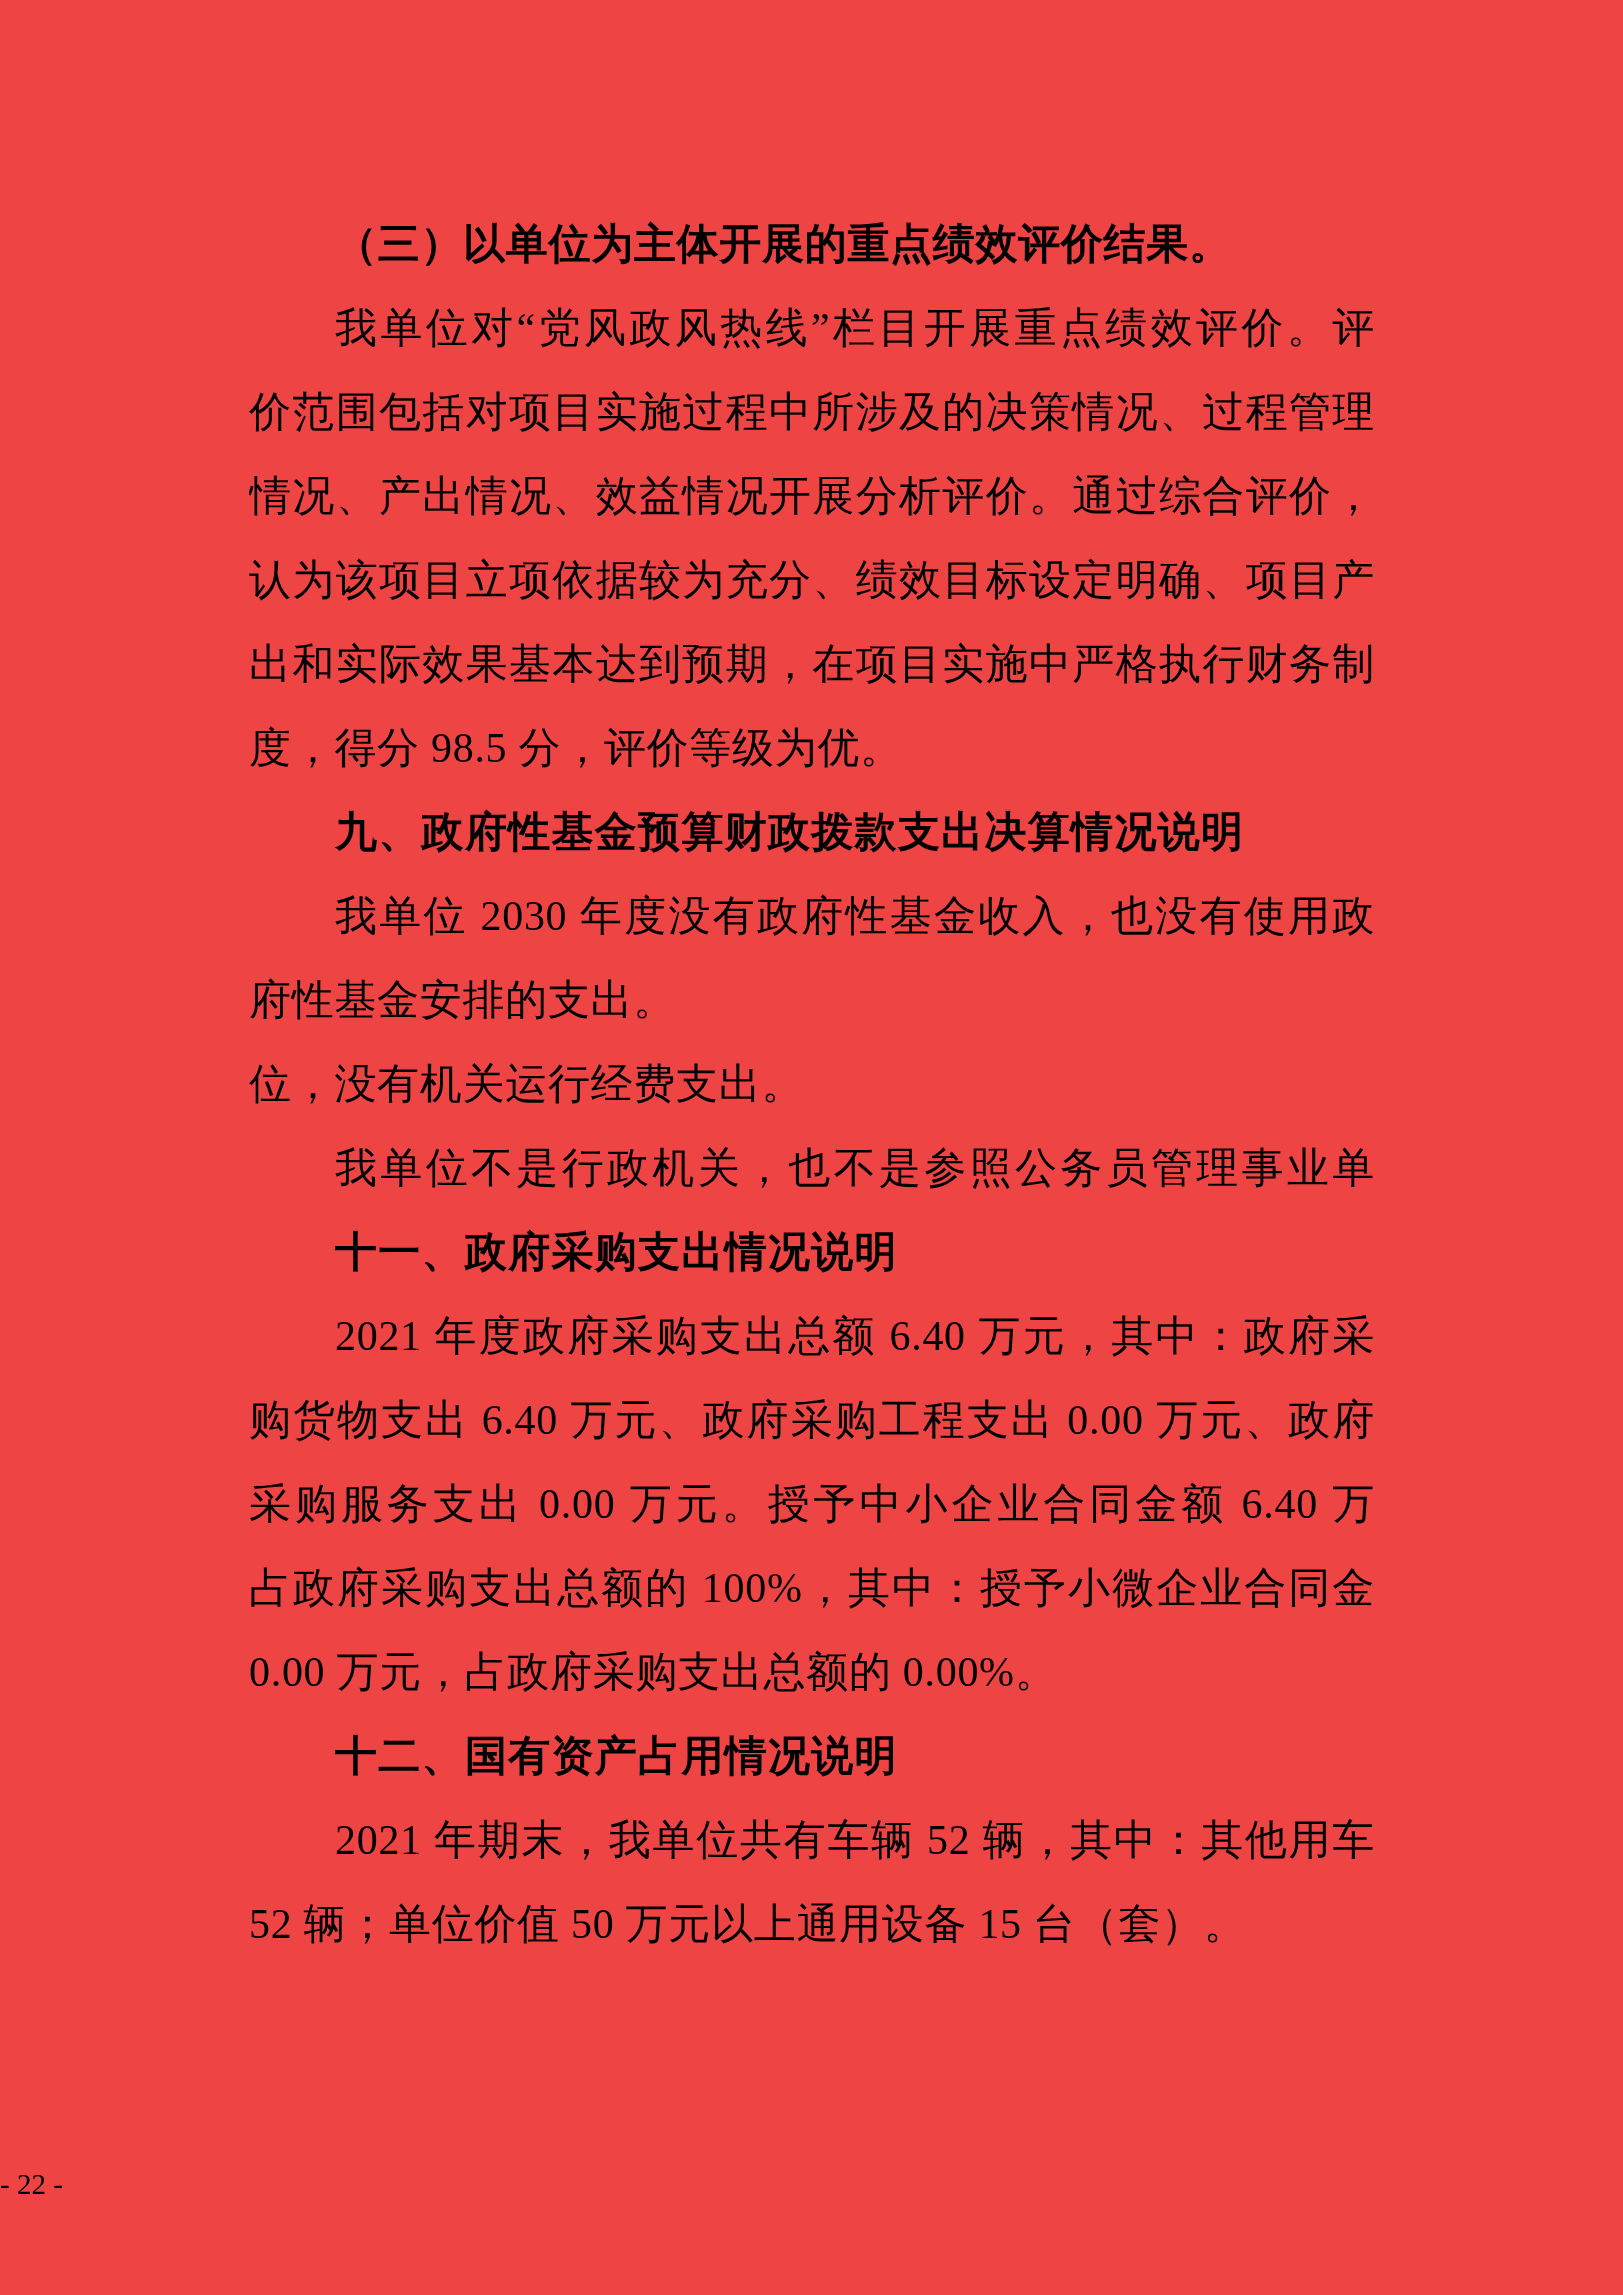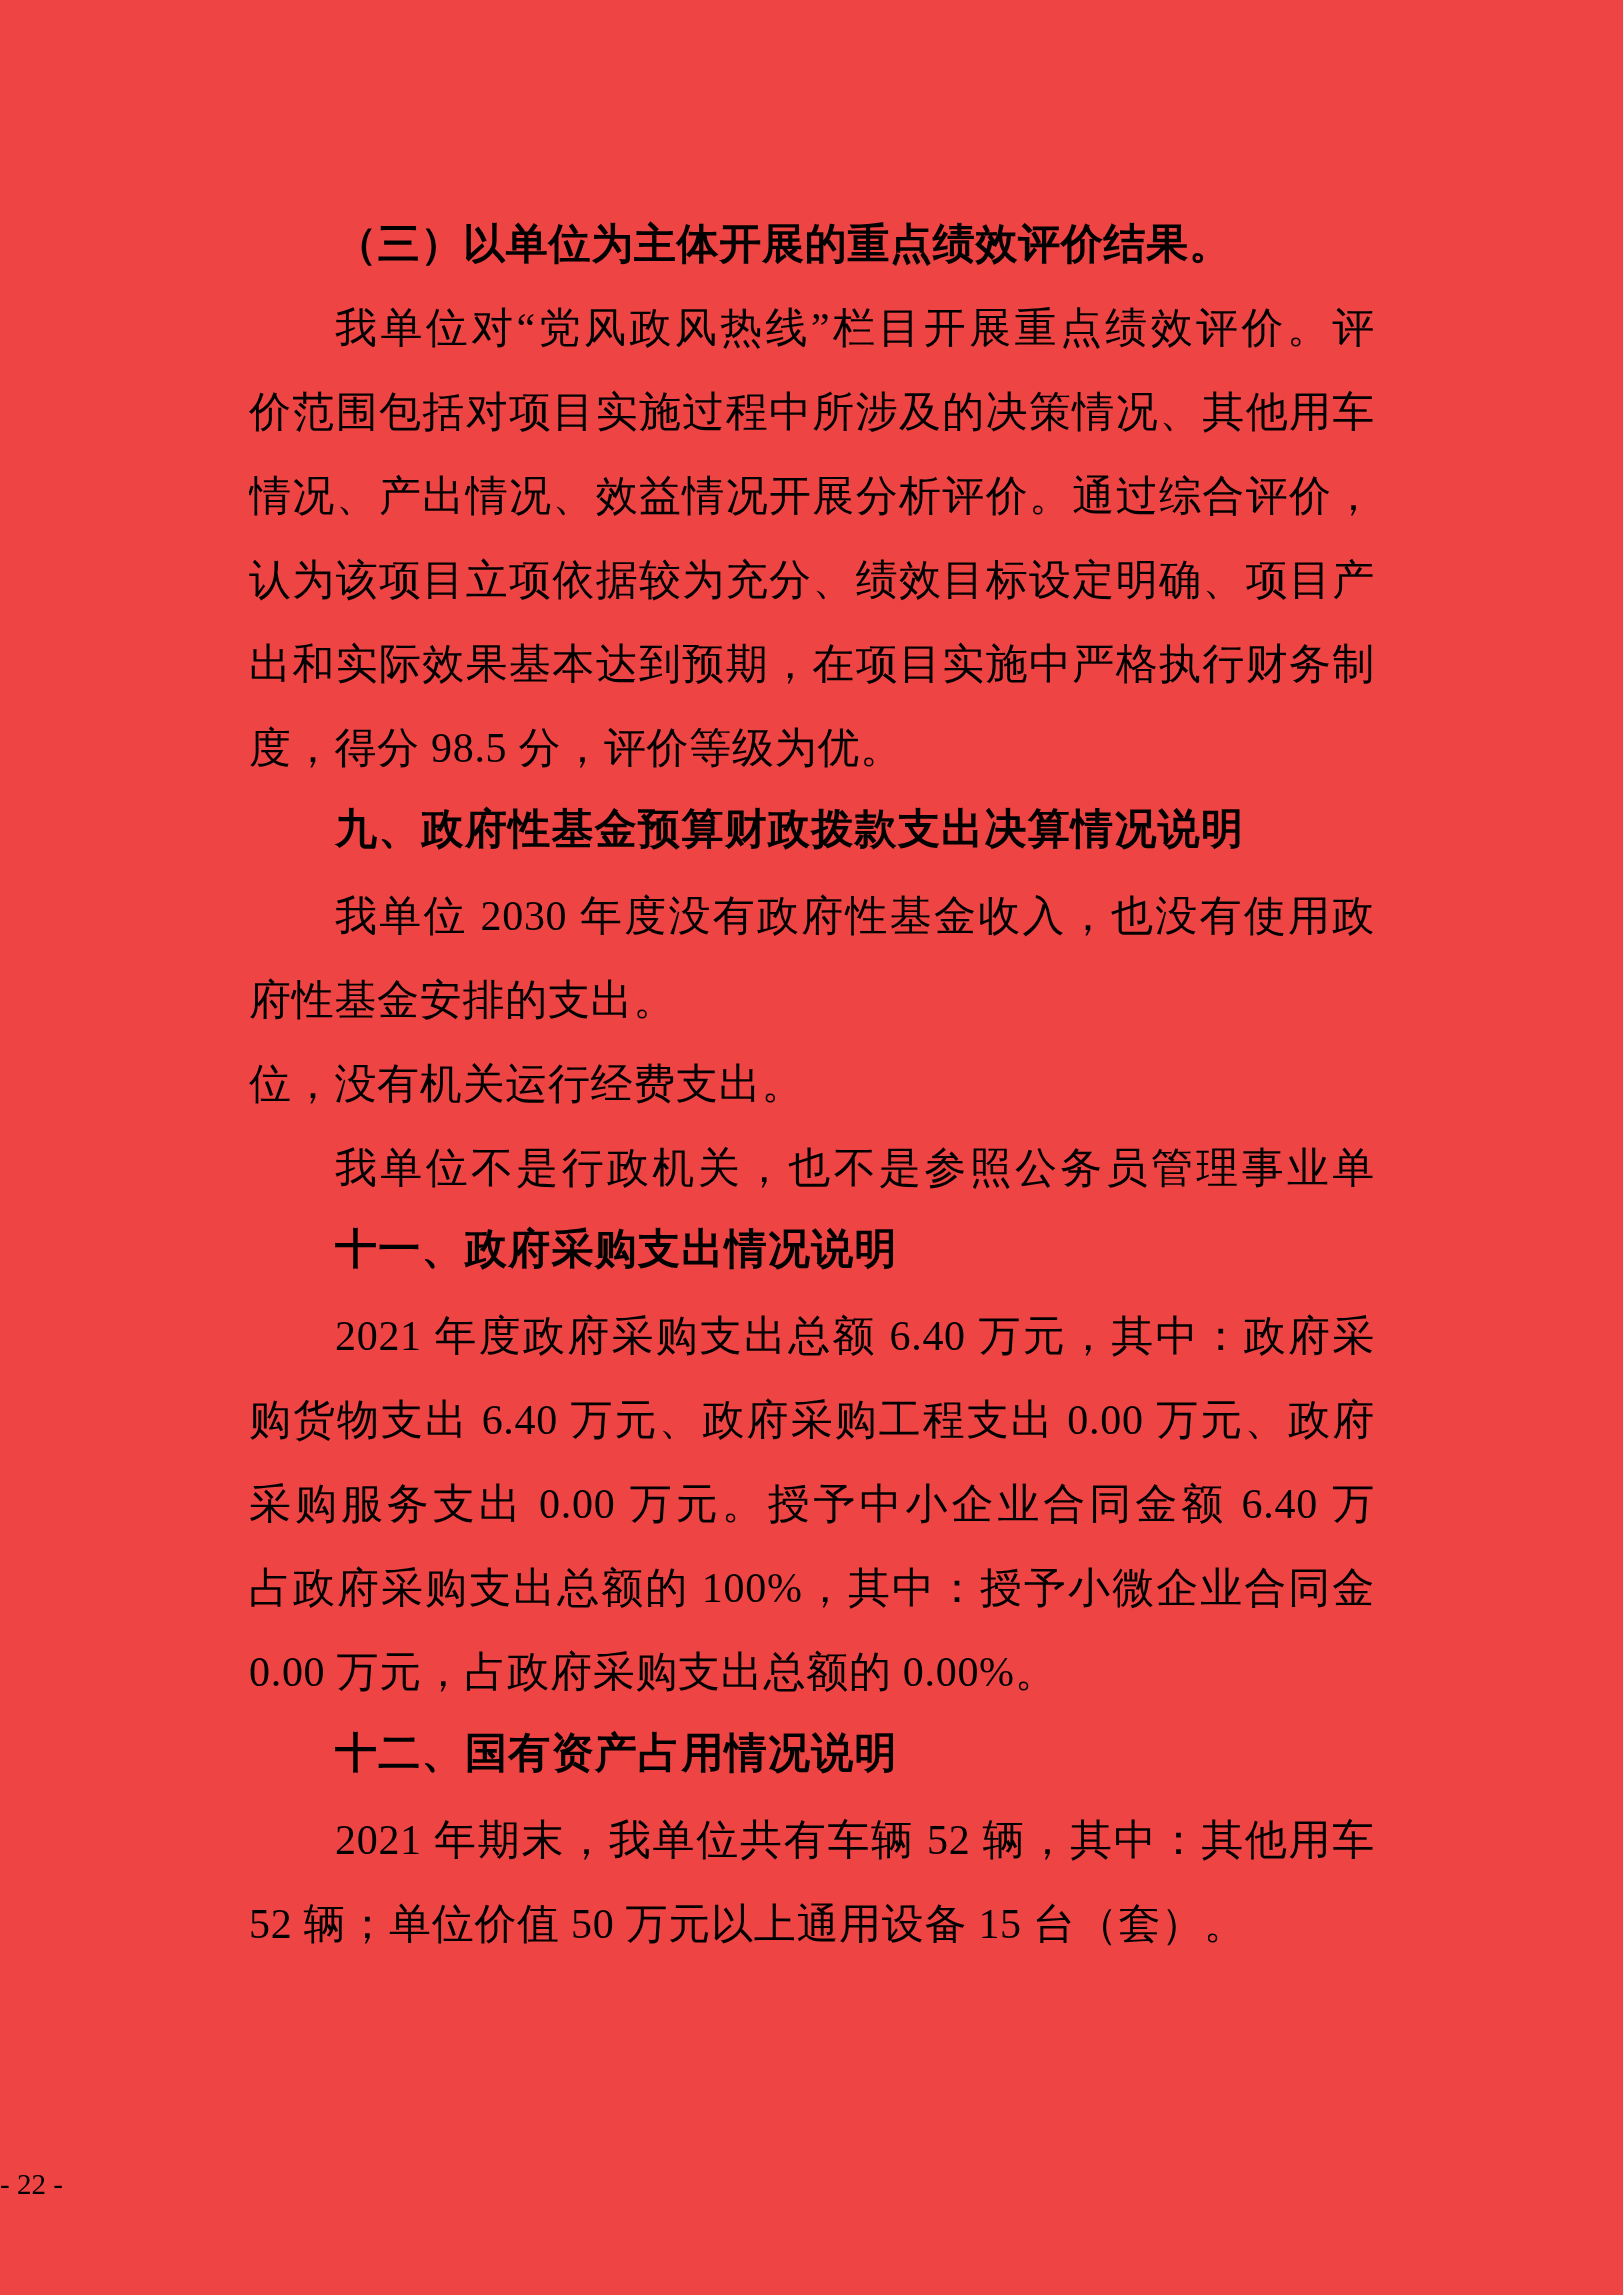--- a/index.html
+++ b/index.html
@@ -44,41 +44,41 @@
     display: inline-block;
     width: 100%;
     height: 0;
   }
   .line.subheading {
     font-weight: bold;
     font-family: "Liberation Serif", "DejaVu Serif", serif;
   }
   .line.section {
     font-weight: bold;
-    font-family: Liberation Mono, monospace;
+    font-family: Liberation Sans, sans-serif;
     letter-spacing: 1.3px;
   }
   .footer {
     position: absolute;
     left: 0;
     top: 2165px;
     width: 100%;
     font-size: 29px;
     line-height: 39px;
     font-family: "Liberation Serif", "DejaVu Serif", serif;
   }
 </style>
 </head>
 <body>
 
 <div class="page">
   <div class="content">
       <div class="line subheading indent">（三）以单位为主体开展的重点绩效评价结果。</div>
       <div class="line body indent full">我单位对“党风政风热线”栏目开展重点绩效评价。评</div>
-      <div class="line body full">价范围包括对项目实施过程中所涉及的决策情况、其他用车</div>
+      <div class="line body full">价范围包括对项目实施过程中所涉及的决策情况、过程管理</div>
       <div class="line body full">情况、产出情况、效益情况开展分析评价。通过综合评价，</div>
       <div class="line body full">认为该项目立项依据较为充分、绩效目标设定明确、项目产</div>
       <div class="line body full">出和实际效果基本达到预期，在项目实施中严格执行财务制</div>
       <div class="line body">度，得分 98.5 分，评价等级为优。</div>
       <div class="line section indent">九、政府性基金预算财政拨款支出决算情况说明</div>
       <div class="line body indent full">我单位 2030 年度没有政府性基金收入，也没有使用政</div>
       <div class="line body">府性基金安排的支出。</div>
       <div class="line body">位，没有机关运行经费支出。</div>
       <div class="line body indent full">我单位不是行政机关，也不是参照公务员管理事业单</div>
       <div class="line section indent">十一、政府采购支出情况说明</div>

